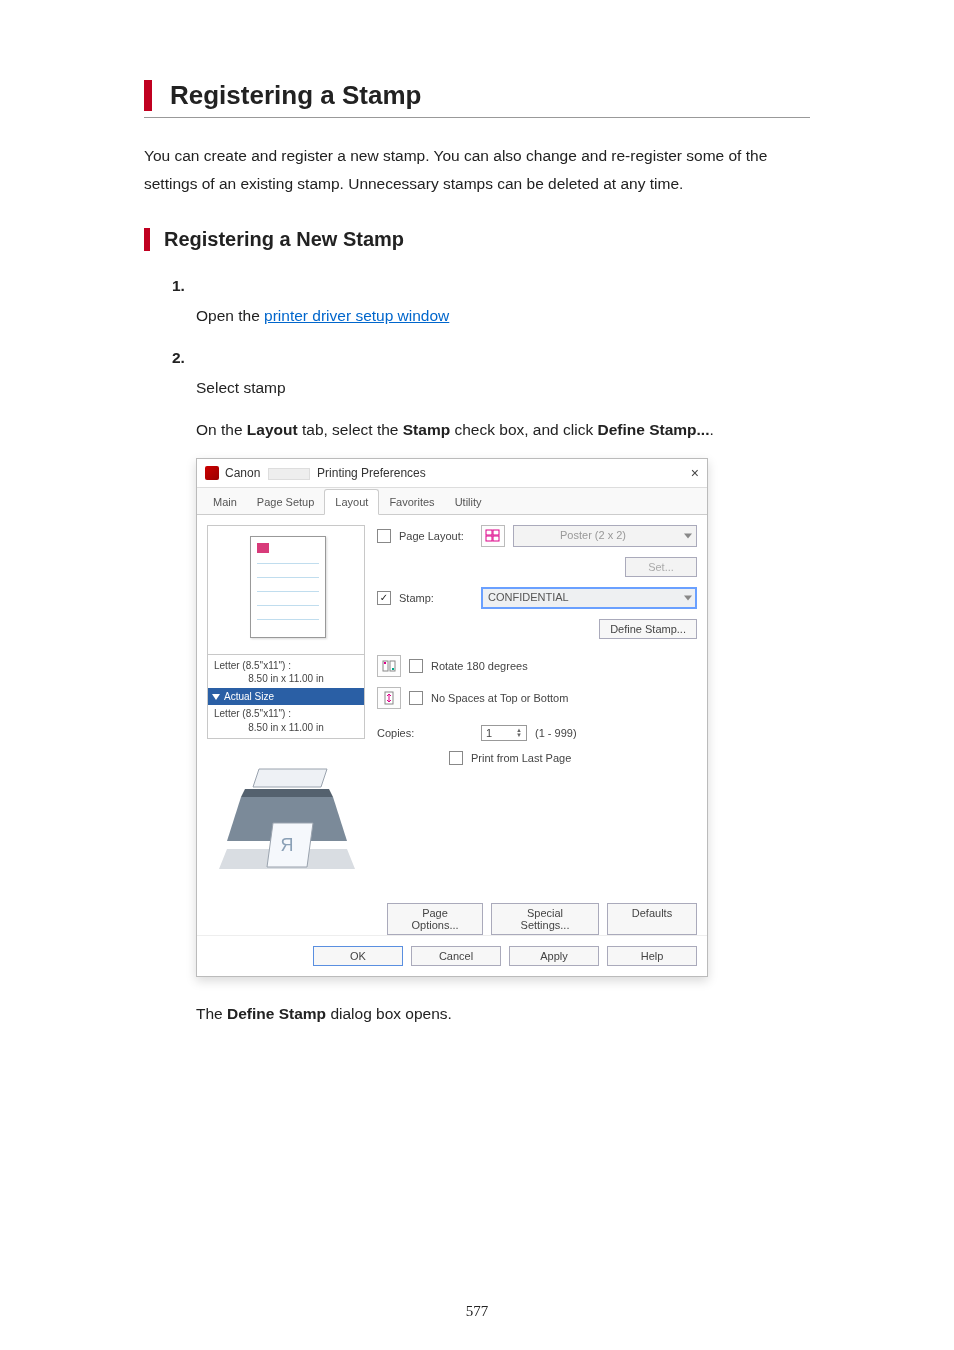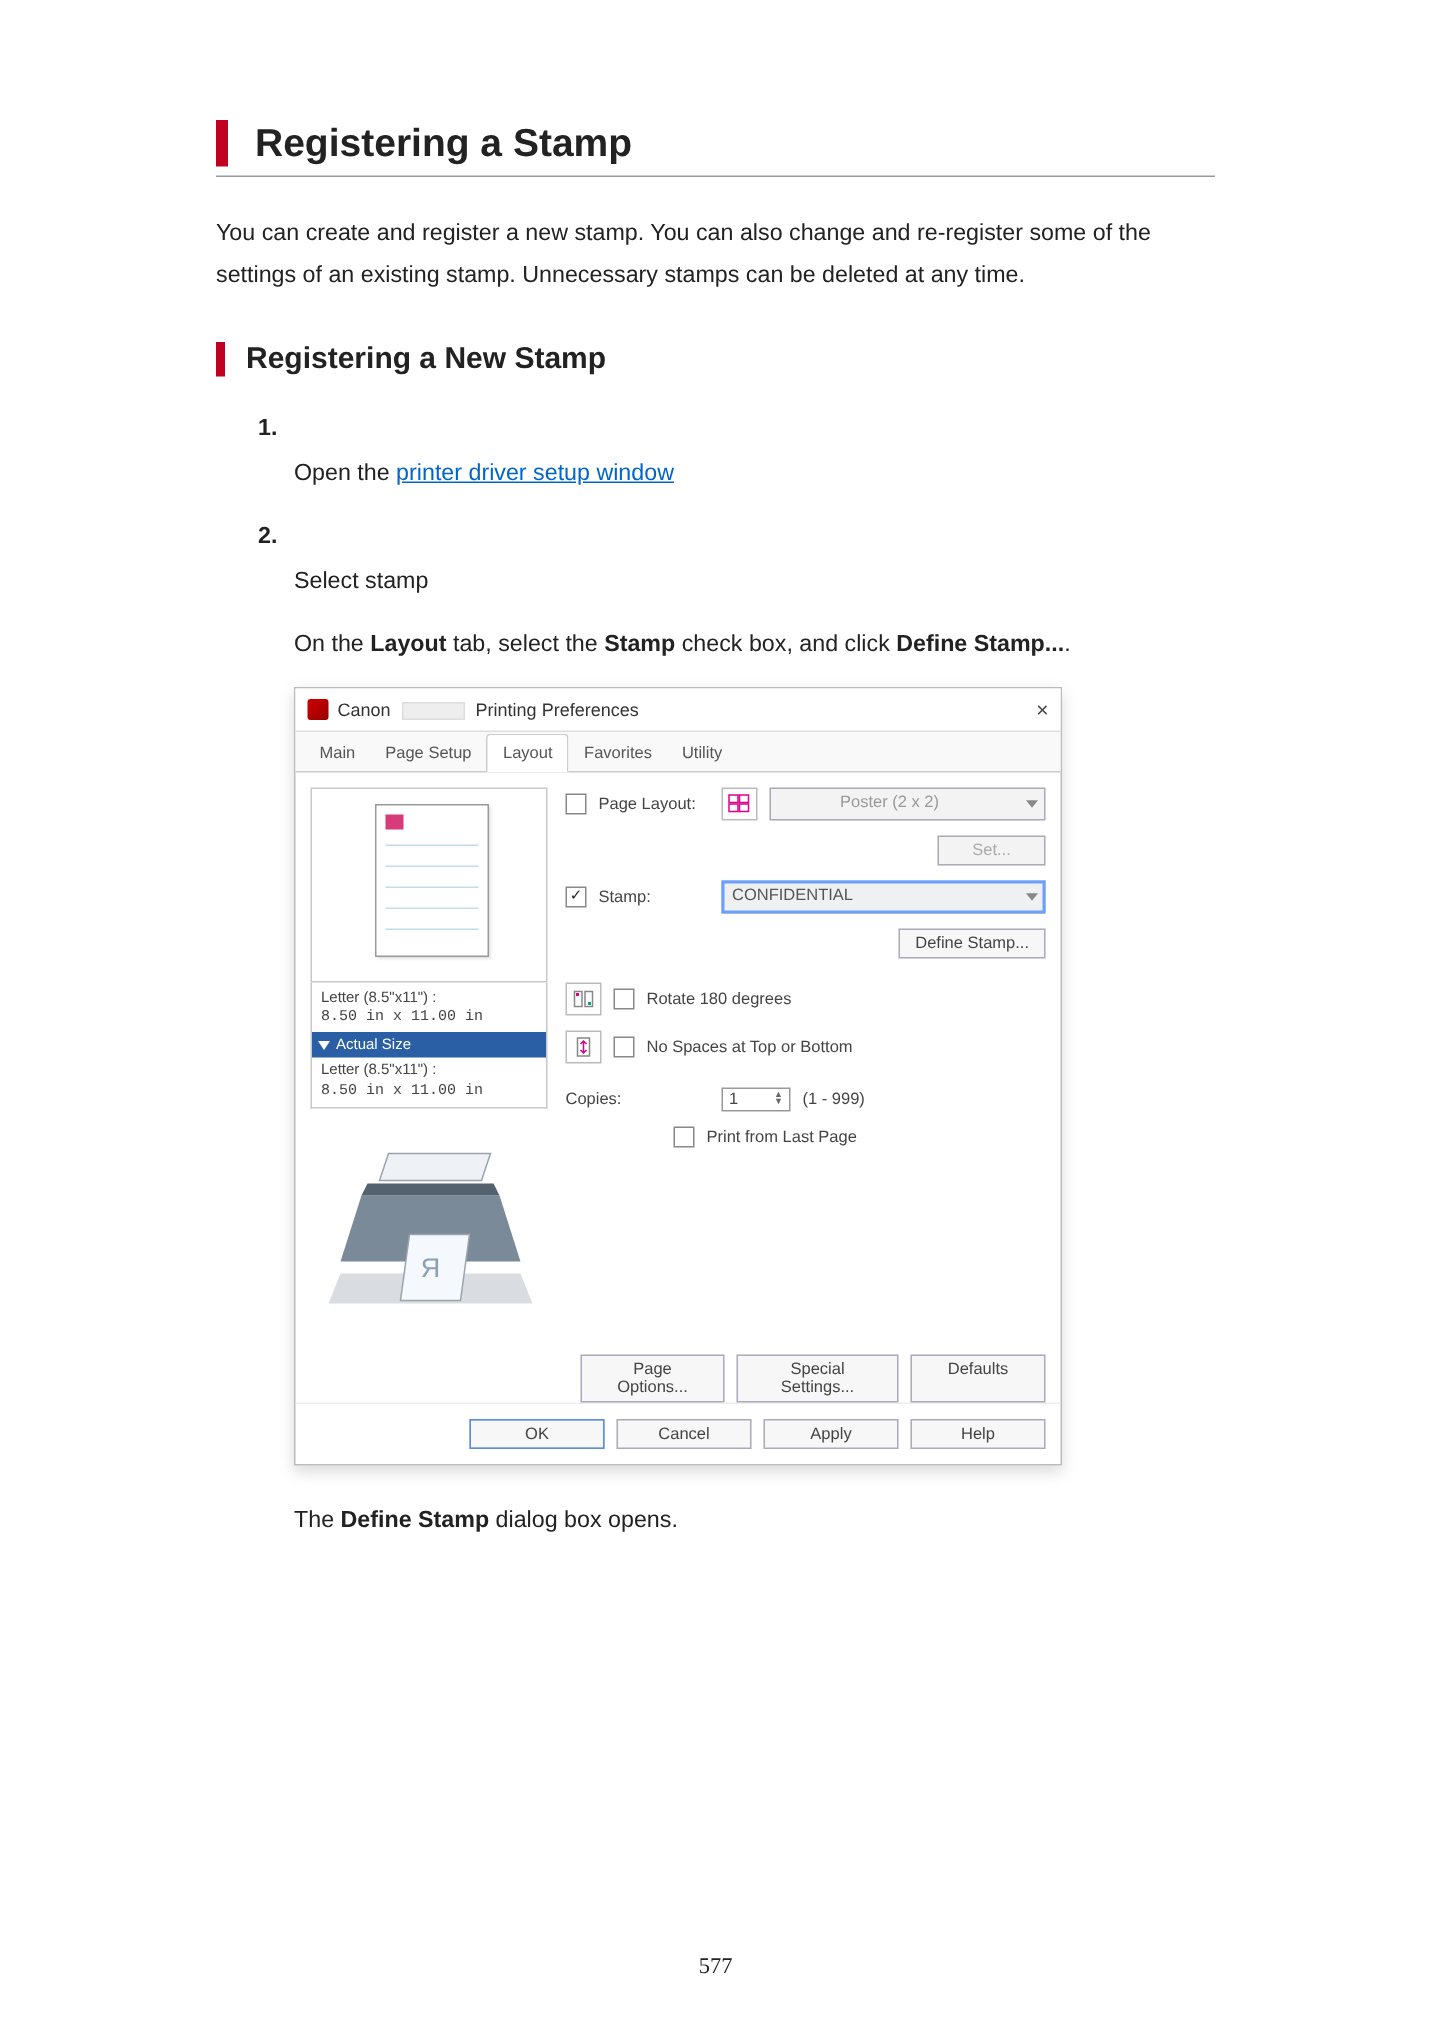--- a/index.html
+++ b/index.html
@@ -168,21 +168,21 @@
     display: flex;
     align-items: center;
     gap: 4px;
   }
   .arrow-down {
     width: 0; height: 0;
     border-left: 4px solid transparent;
     border-right: 4px solid transparent;
     border-top: 6px solid #fff;
   }
-  .dim-right { text-align: left; font-family: Liberation Mono, monospace; }
+  .dim-right { text-align: center; }
   .printer-box {
     margin-top: 18px;
     width: 158px;
     height: 130px;
     position: relative;
   }
   .printer-svg { width: 100%; height: 100%; }
 
   .right-col { flex: 1; }
   .row {

